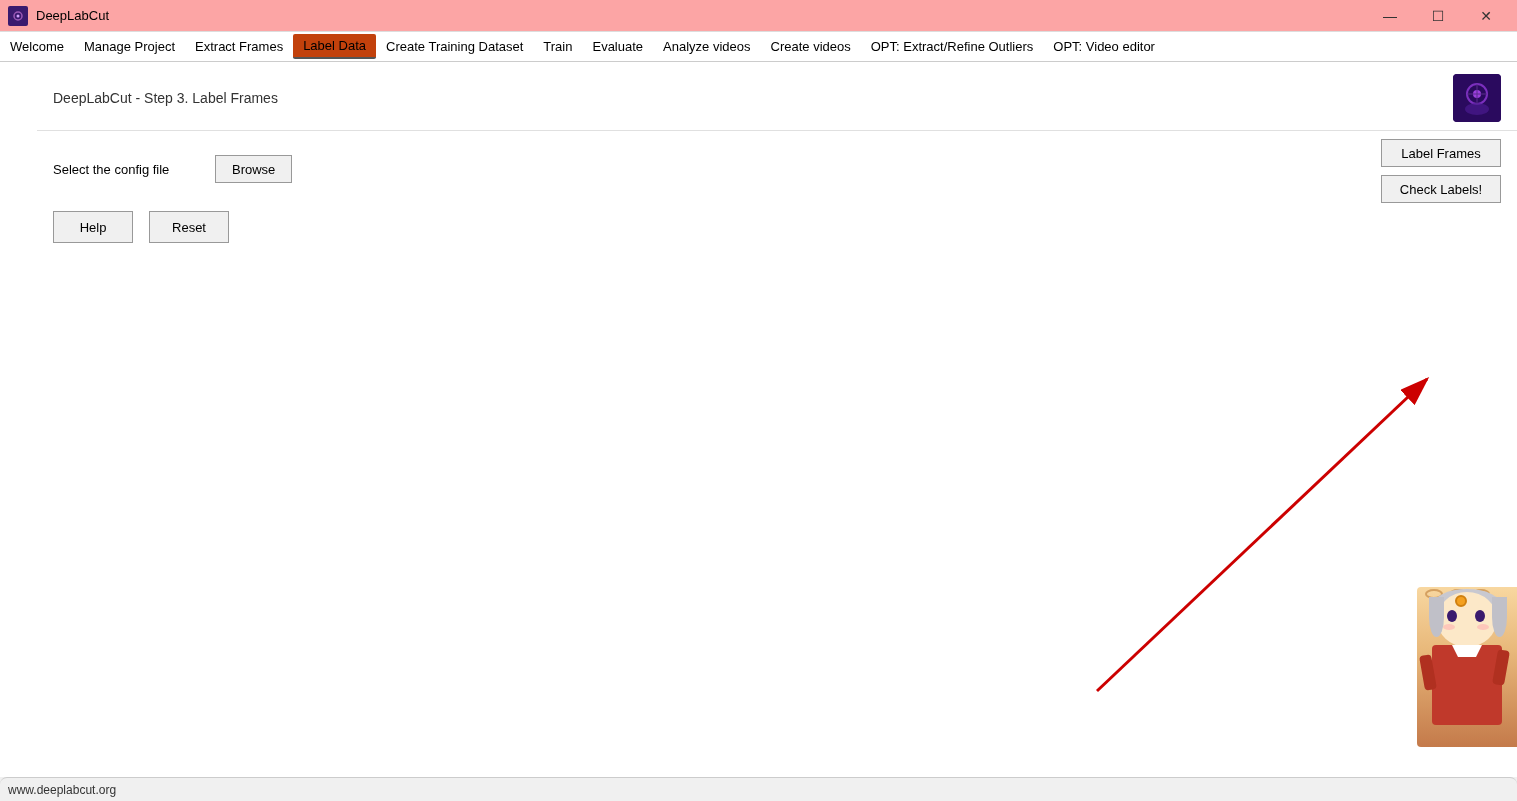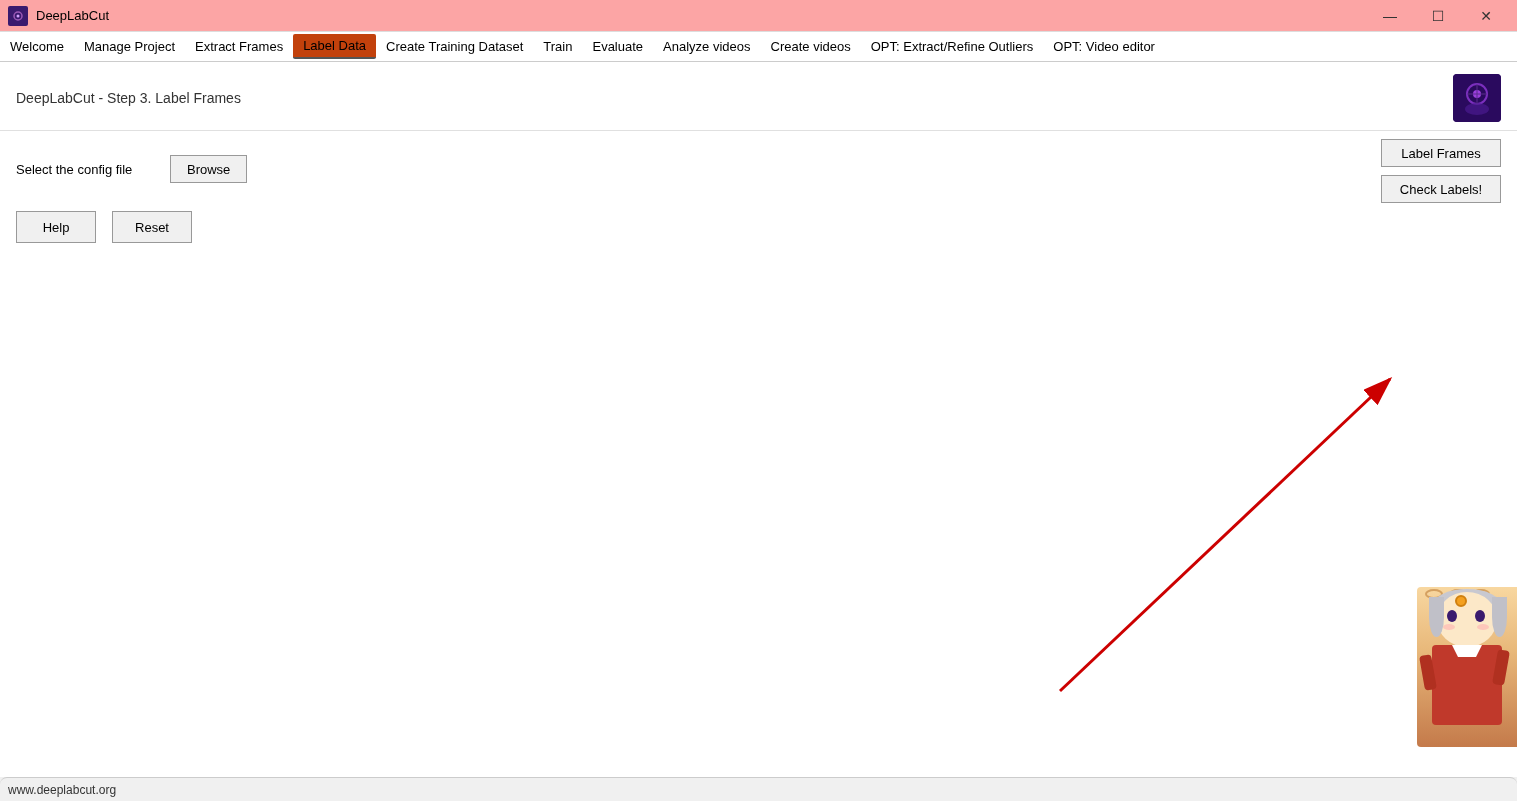--- a/index.html
+++ b/index.html
@@ -82,20 +82,21 @@
     }
 
     
     .content-area {
       flex: 1;
       background: #ffffff;
       display: flex;
       flex-direction: column;
       position: relative;
       overflow: hidden;
+      padding-left: 37px;
     }
 
     
     .step-header {
       display: flex;
       align-items: center;
       justify-content: space-between;
       padding: 12px 16px 8px 16px;
       border-bottom: 1px solid #e0e0e0;
     }
@@ -117,21 +118,21 @@
     
     .form-area {
       padding: 24px 16px;
       flex: 1;
       position: relative;
     }
 
     .config-row {
       display: flex;
       align-items: center;
-      gap: 4px;
+      gap: 12px;
       margin-bottom: 28px;
     }
     .config-label {
       font-size: 13px;
       color: #000;
       white-space: nowrap;
       min-width: 150px;
     }
     .config-input {
       flex: 1;

